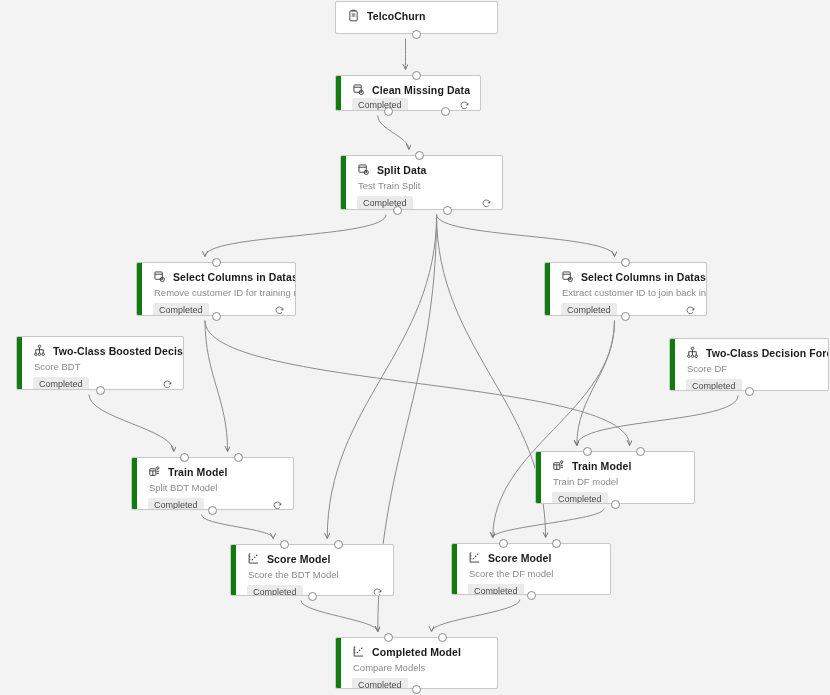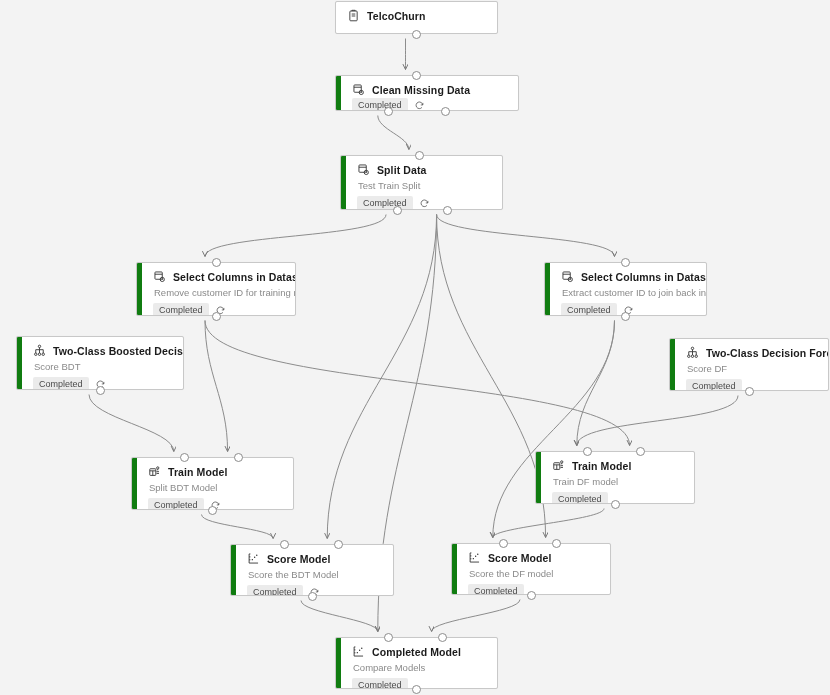--- a/index.html
+++ b/index.html
@@ -76,20 +76,21 @@
   .node-subtitle {
     font-size: 9.5px;
     color: #8a8a8a;
     margin: 4px 0 5px 1px;
     white-space: nowrap;
   }
   .status-row {
     display: flex;
     align-items: center;
     gap: 6px;
+    justify-content: space-between;
   }
   .status-badge {
     display: inline-block;
     background: #ebebeb;
     color: #4a4a4a;
     font-size: 9px;
     padding: 2px 6px 3px 6px;
     border-radius: 2px;
     white-space: nowrap;
   }
@@ -153,21 +154,21 @@
                 <rect x="3.5" y="2.5" width="9" height="12" rx="1"></rect>
                 <path d="M6 2.5 V1.6 h4 V2.5"></path>
                 <path d="M5.8 6.2h4.4M5.8 8.6h4.4"></path>
               </svg>
             </span>
             <span class="node-title">TelcoChurn</span>
           </div>
         </div>
       </div>
       <div class="port" style="left: 405.5px; top: 34px;"></div>
-      <div class="node" style="left: 324px; top: 75px; width: 184px; height: 36px;">
+      <div class="node" style="left: 324px; top: 75px; width: 146px; height: 36px;">
         <div class="node-accent" style="background: rgb(16, 124, 16);"></div>
         <div class="node-body">
           <div class="node-title-row">
             <span class="node-icon">
               <svg viewBox="0 0 16 16" width="13" height="13" fill="none" stroke="currentColor" stroke-width="1.1">
                 <rect x="2.4" y="2.4" width="9" height="9" rx="1"></rect>
                 <path d="M2.4 5.2h9"></path>
                 <circle cx="11.4" cy="11.6" r="2.6"></circle>
                 <path d="M11.4 10.3v1.3h1.1"></path>
               </svg>

